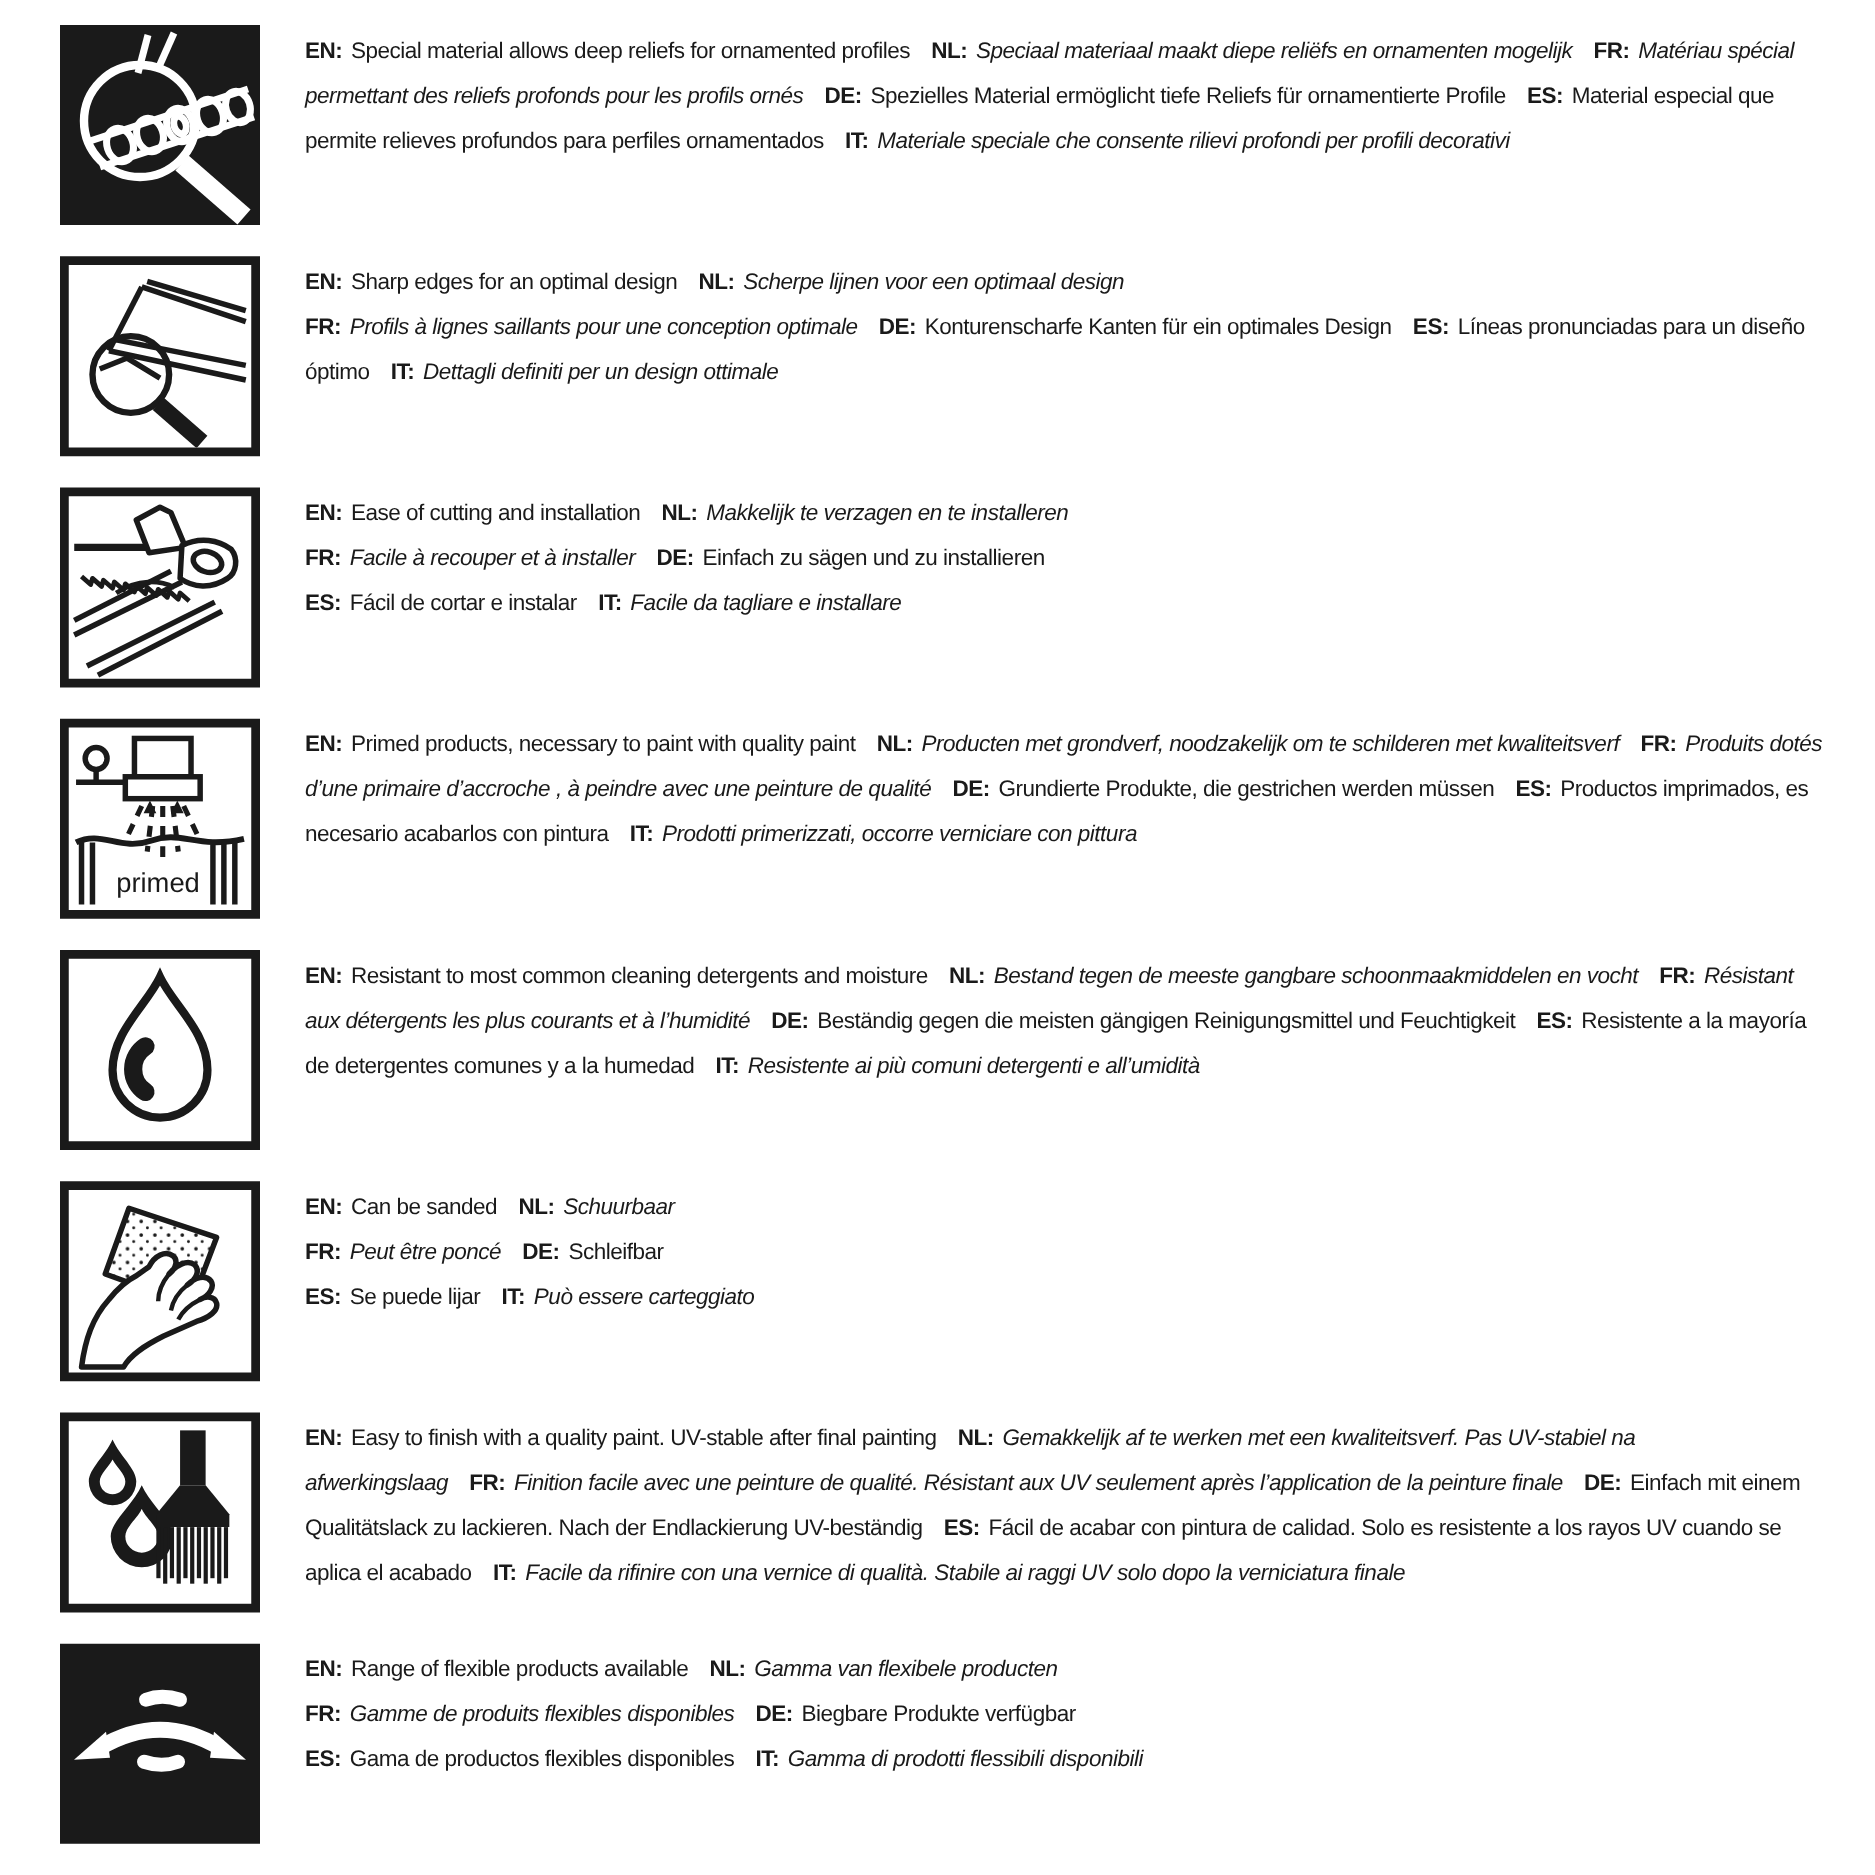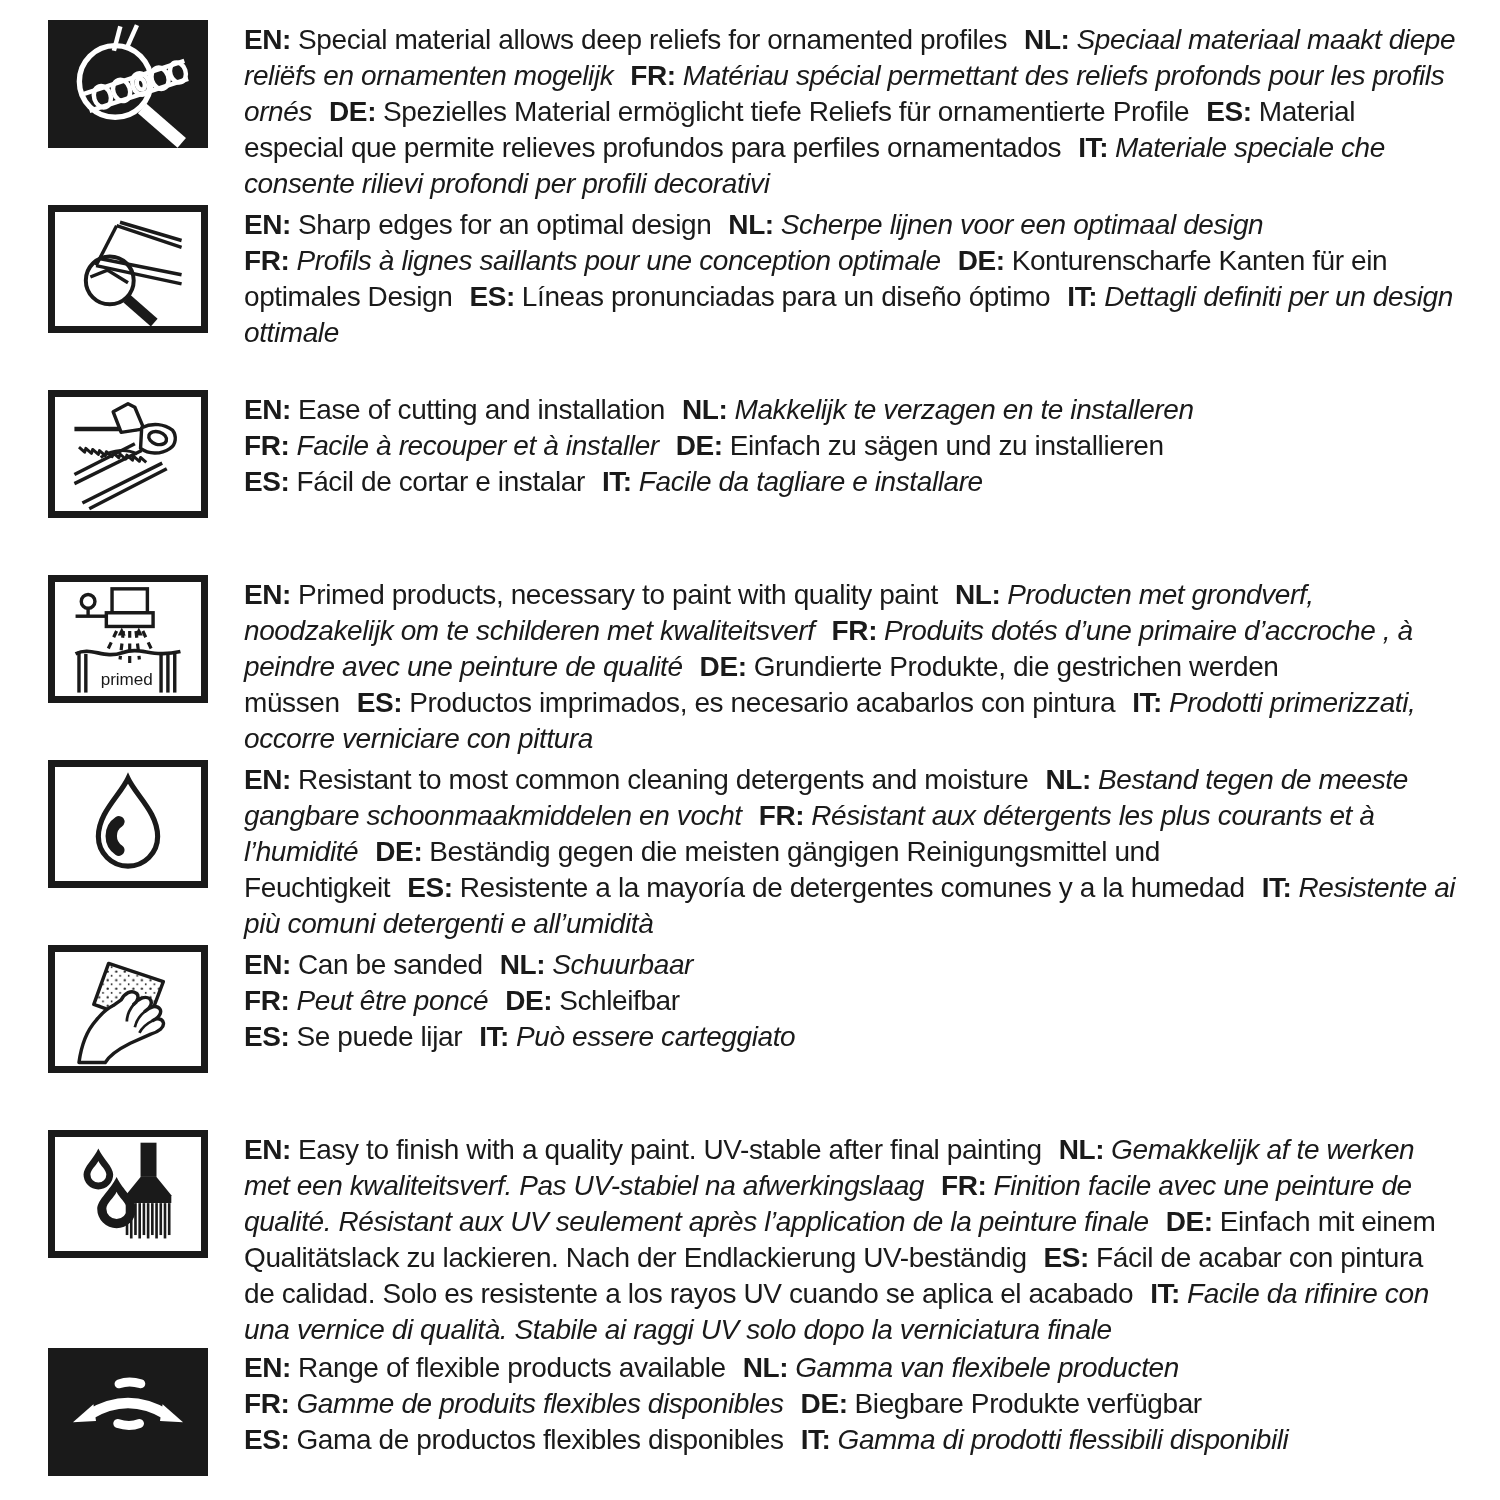--- a/index.html
+++ b/index.html
@@ -4,27 +4,27 @@
 <style>
   html,body{margin:0;padding:0;}
   body{
     width:1500px;height:1500px;overflow:hidden;
     background:#ffffff;color:#1a1a1a;
     font-family:"Liberation Sans",sans-serif;
   }
   .page{box-sizing:border-box;padding:20px 40px 0 48px;}
   .row{display:flex;align-items:flex-start;gap:36px;min-height:185px;}
   .row:last-child{min-height:160px;}
-  .icon-box{flex:0 0 160px;width:160px;height:128px;box-sizing:border-box;}
+  .icon-box{flex:0 0 160px;width:160px;height:160px;box-sizing:border-box;}
   .icon-box.outlined{border:7px solid #1a1a1a;background:#fff;}
   .icon-box.solid{background:#1a1a1a;}
   .icon-box svg{display:block;width:100%;height:100%;}
   .desc{
     margin:0;padding-top:2px;max-width:1222px;
-    font-size:28px;line-height:36px;letter-spacing:-0.4px;
+    font-size:18px;line-height:36px;letter-spacing:-0.4px;
   }
   .lbl{font-weight:bold;margin-right:7px;}
   .txt{margin-right:17px;}
   .txt.ital{font-style:italic;}
   .primed-text{font-family:"Liberation Sans",sans-serif;}
 </style>
 </head>
 <body>
 
 <div class="page">

